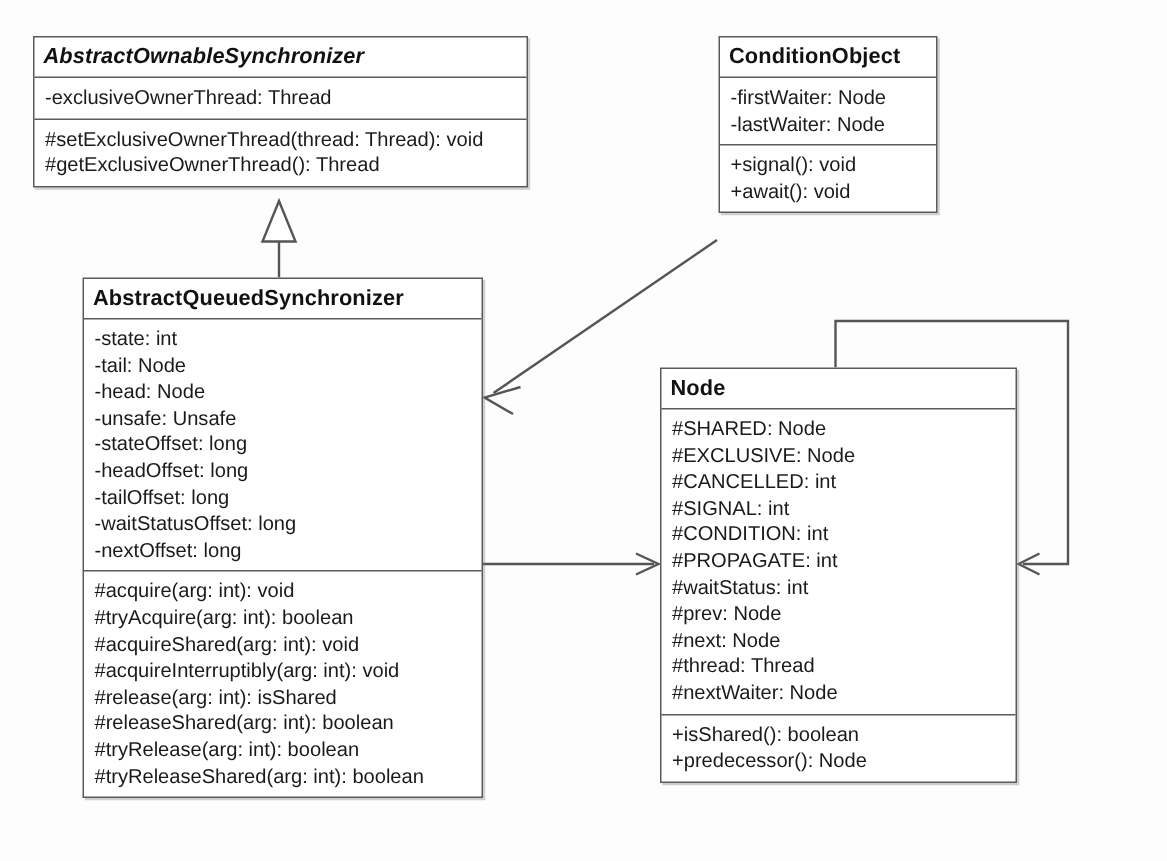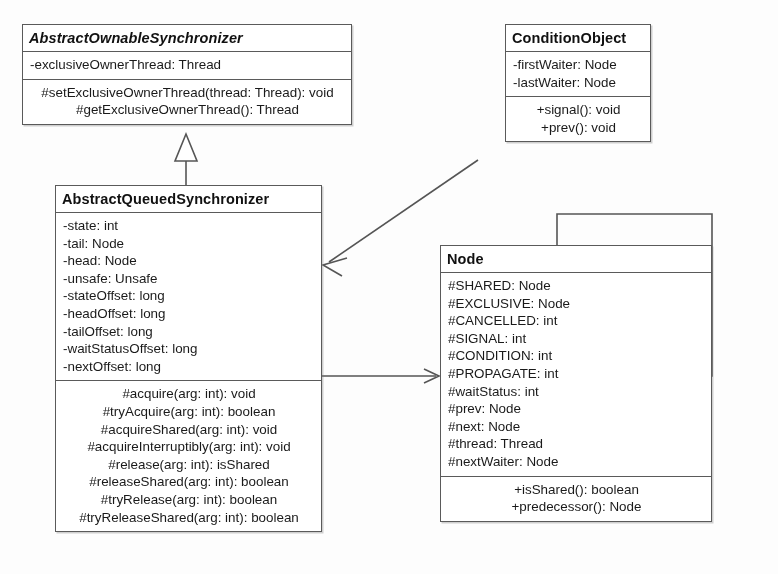--- a/index.html
+++ b/index.html
@@ -37,21 +37,20 @@
   }
   .uml-title.abstract {
     font-style: italic;
   }
   .uml-section {
     padding: 4px 6px 5px 7px;
     border-bottom: 1.5px solid #5a5a5a;
   }
   .uml-section.last {
     border-bottom: none;
-    text-align: center;
   }
   .uml-member {
     font-size: 13.4px;
     line-height: 17.6px;
     color: #1a1a1a;
     white-space: nowrap;
   }
   .uml-member.static {
   }
   
@@ -111,29 +110,29 @@
     <div class="uml-title abstract">AbstractOwnableSynchronizer</div>
     <div class="uml-section">
       <div class="uml-member">-exclusiveOwnerThread: Thread</div>
     </div>
     <div class="uml-section last">
       <div class="uml-member">#setExclusiveOwnerThread(thread: Thread): void</div>
       <div class="uml-member">#getExclusiveOwnerThread(): Thread</div>
     </div>
   </div>
 
-  <div class="uml-class" style="left:505px; top:24px; width:146px;">
+  <div class="uml-class" style="left:479px; top:24px; width:146px;">
     <div class="uml-title">ConditionObject</div>
     <div class="uml-section">
       <div class="uml-member">-firstWaiter: Node</div>
       <div class="uml-member">-lastWaiter: Node</div>
     </div>
     <div class="uml-section last">
       <div class="uml-member">+signal(): void</div>
-      <div class="uml-member">+prev(): void</div>
+      <div class="uml-member">+await(): void</div>
     </div>
   </div>
 
   <div class="uml-class" style="left:55px; top:185px; width:267px;">
     <div class="uml-title">AbstractQueuedSynchronizer</div>
     <div class="uml-section">
       <div class="uml-member">-state: int</div>
       <div class="uml-member">-tail: Node</div>
       <div class="uml-member">-head: Node</div>
       <div class="uml-member">-unsafe: Unsafe</div>
@@ -148,21 +147,21 @@
       <div class="uml-member">#tryAcquire(arg: int): boolean</div>
       <div class="uml-member">#acquireShared(arg: int): void</div>
       <div class="uml-member">#acquireInterruptibly(arg: int): void</div>
       <div class="uml-member">#release(arg: int): isShared</div>
       <div class="uml-member">#releaseShared(arg: int): boolean</div>
       <div class="uml-member">#tryRelease(arg: int): boolean</div>
       <div class="uml-member">#tryReleaseShared(arg: int): boolean</div>
     </div>
   </div>
 
-  <div class="uml-class" style="left:440px; top:245px; width:272px;">
+  <div class="uml-class" style="left:440px; top:245px; width:238px;">
     <div class="uml-title">Node</div>
     <div class="uml-section">
       <div class="uml-member static">#SHARED: Node</div>
       <div class="uml-member static">#EXCLUSIVE: Node</div>
       <div class="uml-member static">#CANCELLED: int</div>
       <div class="uml-member static">#SIGNAL: int</div>
       <div class="uml-member static">#CONDITION: int</div>
       <div class="uml-member static">#PROPAGATE: int</div>
       <div class="uml-member">#waitStatus: int</div>
       <div class="uml-member">#prev: Node</div>

